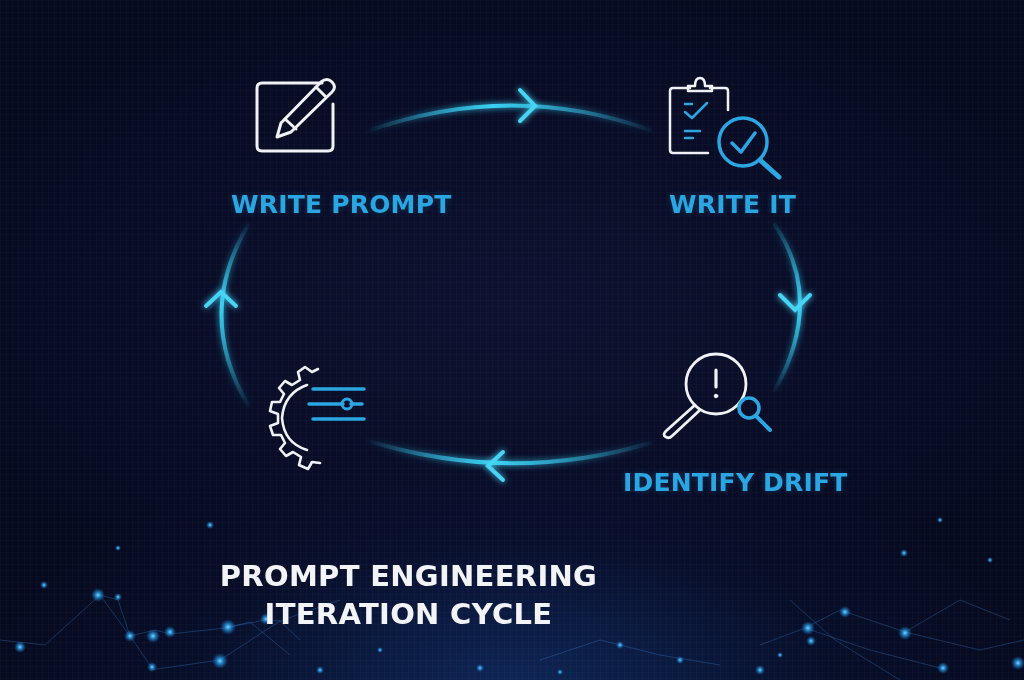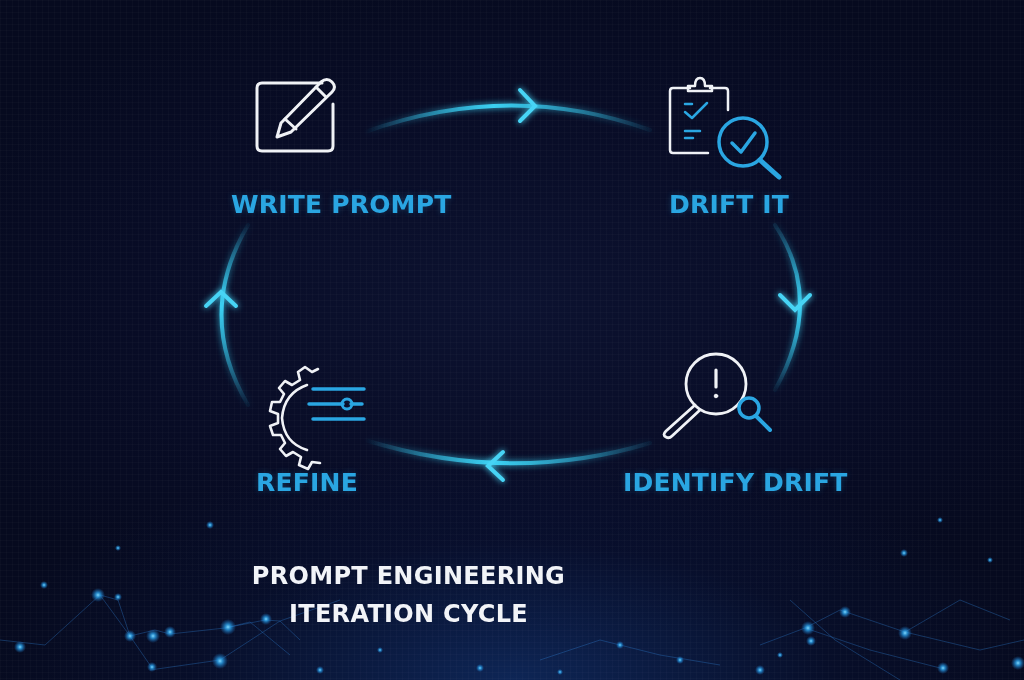--- a/index.html
+++ b/index.html
@@ -19,21 +19,21 @@
   }
   svg.layer { position: absolute; left: 0; top: 0; }
   .label {
     position: absolute; font-family: "DejaVu Sans", sans-serif; font-weight: bold;
     color: #2aa6e2; font-size: 25px; letter-spacing: 0.2px; white-space: nowrap;
     text-shadow: 0 0 6px rgba(42,166,226,0.25);
   }
   .title {
     position: absolute; left: 0; width: 817px; text-align: center;
     font-family: "DejaVu Sans", sans-serif; font-weight: bold; color: #f2f4f8;
-    font-size: 24px; line-height: 40px; letter-spacing: 0.3px;
+    font-size: 29px; line-height: 40px; letter-spacing: 0.3px;
   }
 </style>
 </head>
 <body>
 
 <div class="canvas">
   <div class="grid"></div>
 
   <svg class="layer" width="1024" height="680">
     <defs>
@@ -168,19 +168,18 @@
       <path d="M 307 385 Q 284 393 282 418 Q 284 443 307 450" stroke="#f0f2f6" stroke-width="2.6"></path>
       <line x1="313" y1="389" x2="364" y2="389" stroke="#2aa6e2" stroke-width="3.5"></line>
       <line x1="309" y1="404" x2="343" y2="404" stroke="#2aa6e2" stroke-width="3.5"></line>
       <line x1="351" y1="404" x2="362" y2="404" stroke="#2aa6e2" stroke-width="3.5"></line>
       <circle cx="347" cy="404" r="5" stroke="#2aa6e2" stroke-width="3"></circle>
       <line x1="313" y1="419" x2="364" y2="419" stroke="#2aa6e2" stroke-width="3.5"></line>
     </g>
   </svg>
 
   <div class="label" style="left:199px; top:190px;margin-left:32px;">WRITE PROMPT</div>
-  <div class="label" style="left:669px; top:190px;">DRIFT IT</div>
+  <div class="label" style="left:669px; top:190px;">WRITE IT</div>
   <div class="label" style="left:615px; top:468px;margin-left:8px;">IDENTIFY DRIFT</div>
-  <div class="label" style="left:256px; top:468px;">REFINE</div>
 
   <div class="title" style="top:556px;">PROMPT ENGINEERING</div>
   <div class="title" style="top:594px;">ITERATION CYCLE</div>
 </div>
 
 </body></html>

